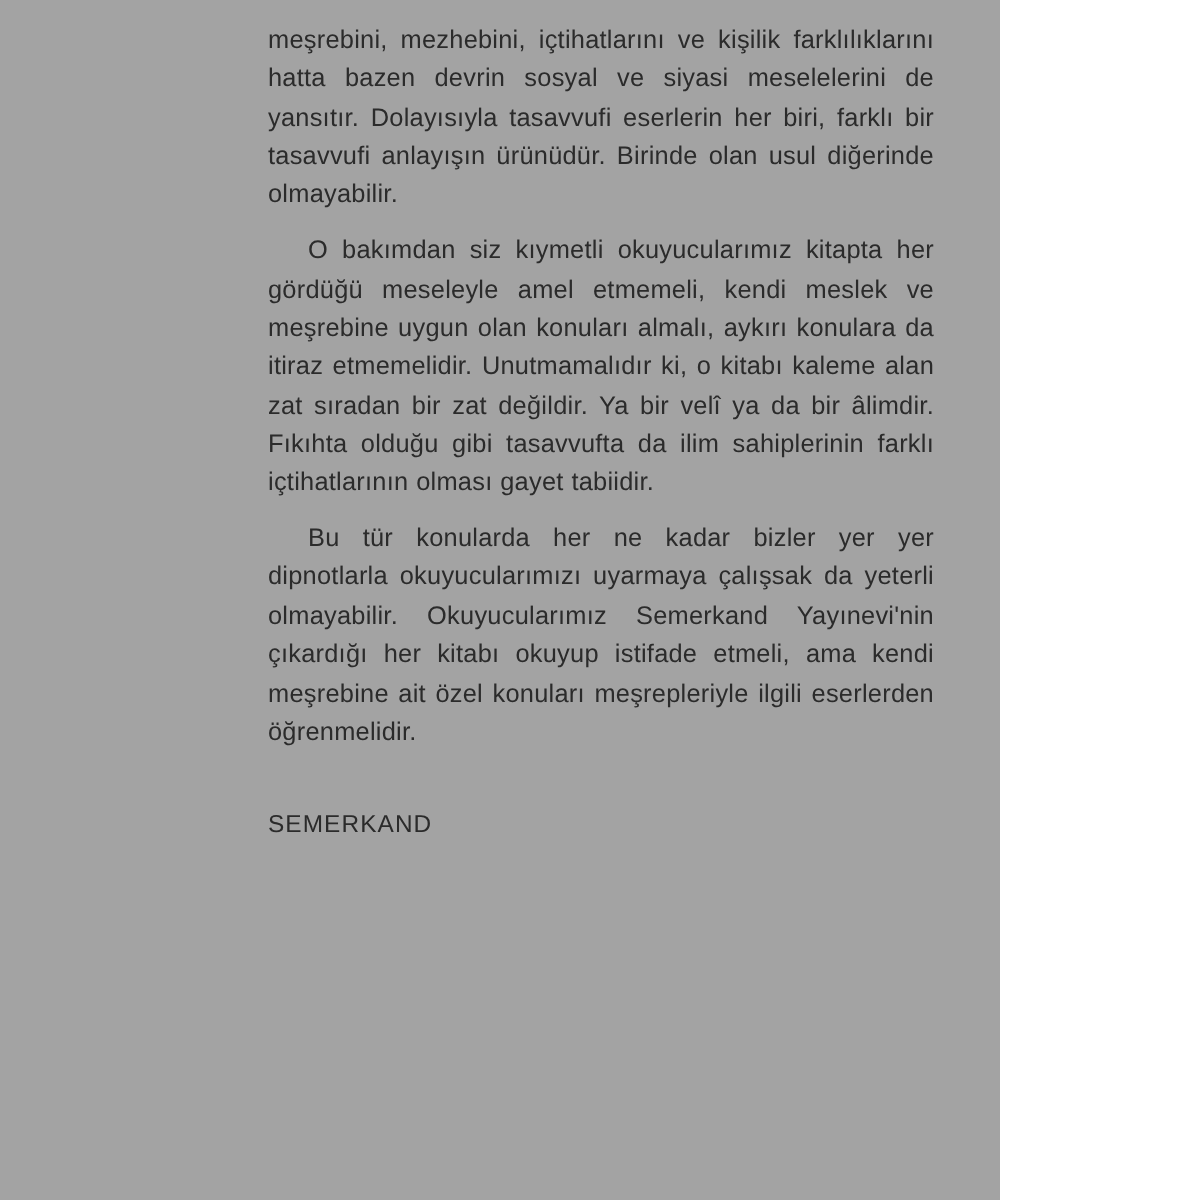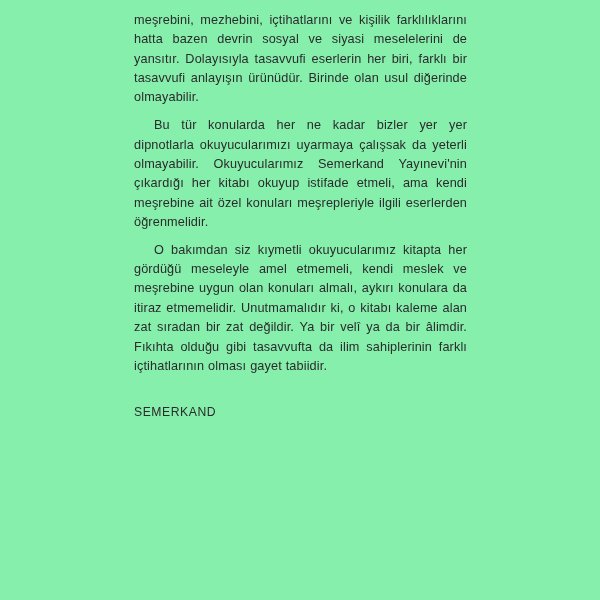--- a/index.html
+++ b/index.html
@@ -9,23 +9,23 @@
     background: #ffffff;
   }
   body {
     width: 600px;
     height: 600px;
     overflow: hidden;
     font-family: "Liberation Sans", sans-serif;
   }
   .page {
     position: relative;
-    width: 600px;
+    width: 500px;
     height: 600px;
-    background: #86efac;
+    background: #a3a3a3;
     box-sizing: border-box;
     text-decoration: underline;
   }
   .text-column {
     position: absolute;
     left: 134px;
     top: 11px;
     width: 333px;
   }
   .para {
@@ -59,21 +59,21 @@
   }
 </style>
 </head>
 <body>
 
 <div class="page">
   <div class="text-column">
 
     <p class="para first">meşrebini, mezhebini, içtihatlarını ve kişilik farklılıklarını hatta bazen devrin sosyal ve siyasi meselelerini de yansıtır. Dolayısıyla tasavvufi eserlerin her biri, farklı bir tasavvufi anlayışın ürünüdür. Birinde olan usul diğerinde olmayabilir.</p>
 
+    <p class="para">O bakımdan siz kıymetli okuyucularımız kitapta her gördüğü meseleyle amel etmemeli, kendi meslek ve meşrebine uygun olan konuları almalı, aykırı konulara da itiraz etmemelidir. Unutmamalıdır ki, o kitabı kaleme alan zat sıradan bir zat değildir. Ya bir velî ya da bir âlimdir. Fıkıhta olduğu gibi tasavvufta da ilim sahiplerinin farklı içtihatlarının olması gayet tabiidir.</p>
+
     <p class="para">Bu tür konularda her ne kadar bizler yer yer dipnotlarla okuyucularımızı uyarmaya çalışsak da yeterli olmayabilir. Okuyucularımız Semerkand Yayınevi'nin çıkardığı her kitabı okuyup istifade etmeli, ama kendi meşrebine ait özel konuları meşrepleriyle ilgili eserlerden öğrenmelidir.</p>
-
-    <p class="para">O bakımdan siz kıymetli okuyucularımız kitapta her gördüğü meseleyle amel etmemeli, kendi meslek ve meşrebine uygun olan konuları almalı, aykırı konulara da itiraz etmemelidir. Unutmamalıdır ki, o kitabı kaleme alan zat sıradan bir zat değildir. Ya bir velî ya da bir âlimdir. Fıkıhta olduğu gibi tasavvufta da ilim sahiplerinin farklı içtihatlarının olması gayet tabiidir.</p>
 
 
     <p class="signature">SEMERKAND</p>
 
   </div>
 </div>
 
 </body></html>

